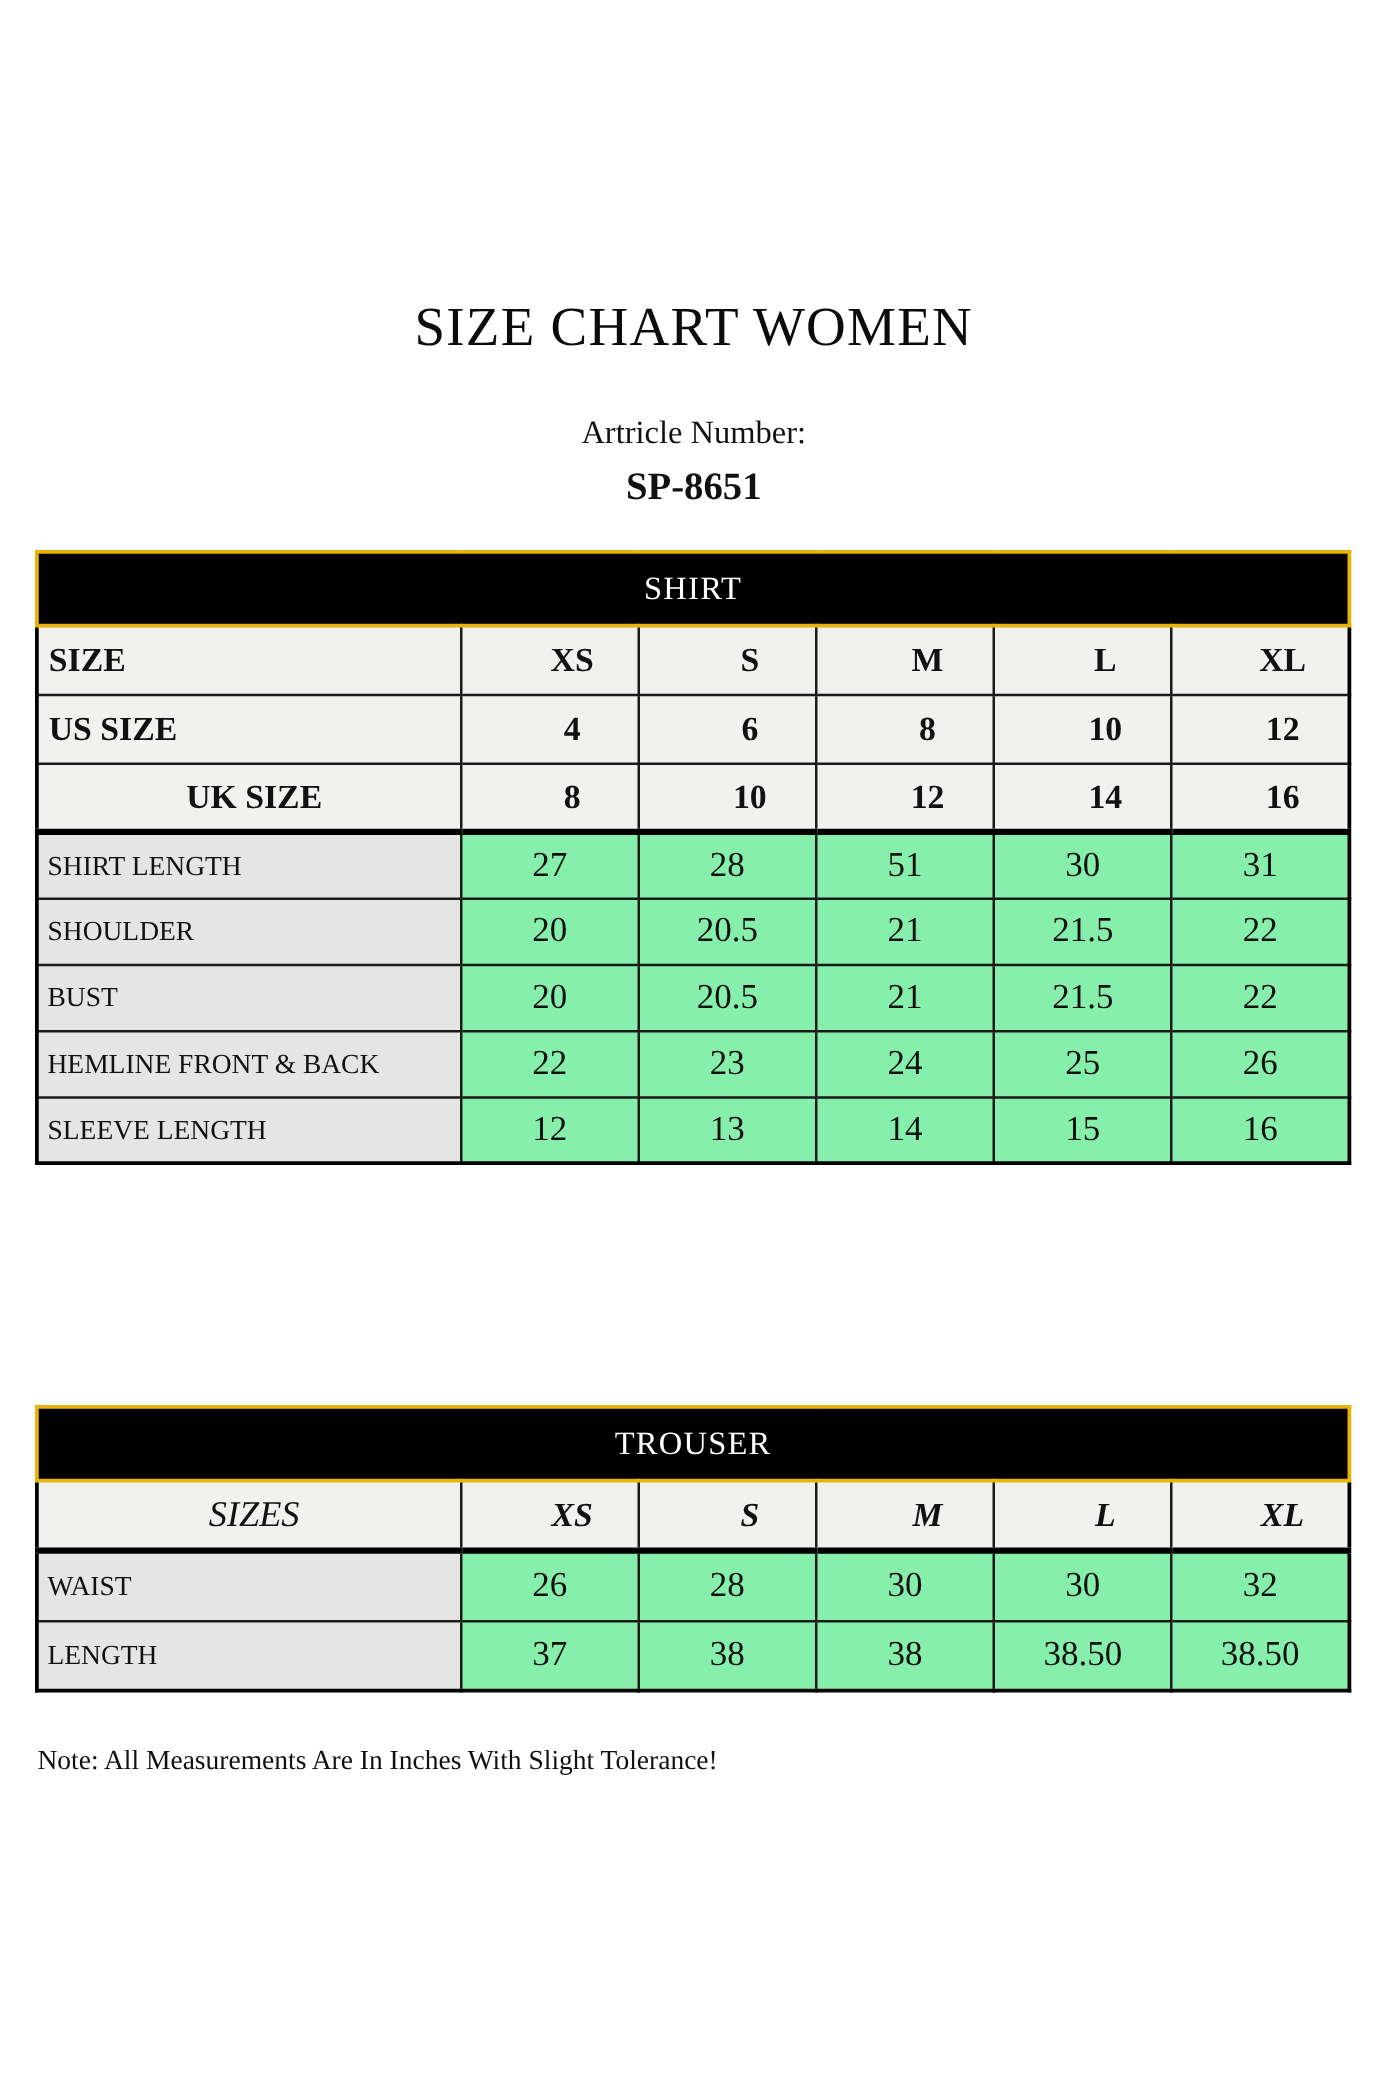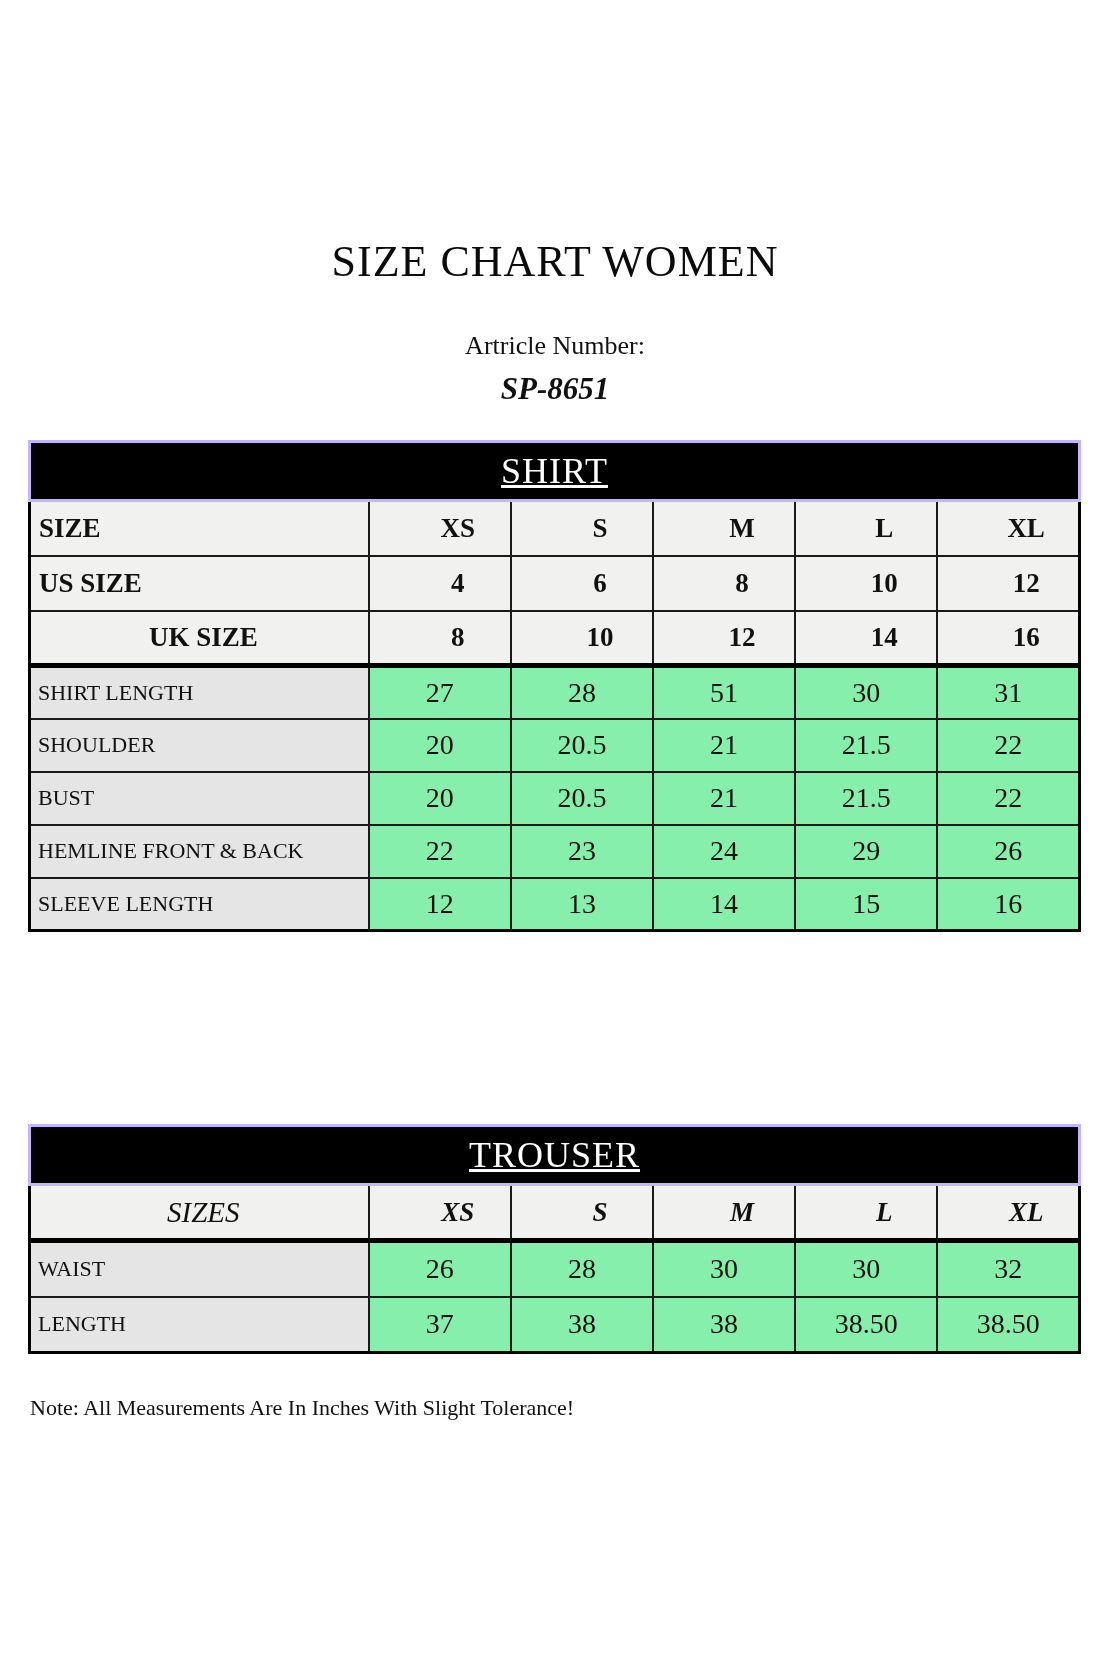--- a/index.html
+++ b/index.html
@@ -25,43 +25,41 @@
     margin-top: 42px;
     font-size: 26px;
     line-height: 32px;
   }
   .article-number {
     text-align: center;
     margin-top: 8px;
     font-size: 31px;
     line-height: 38px;
     font-weight: bold;
-    font-style: italic;
   }
 
   table.size-table {
     border-collapse: collapse;
     width: 1053px;
     margin-left: 28px;
     border: 3px solid #000000;
     table-layout: fixed;
   }
   table.size-table.first { margin-top: 32px; }
   table.size-table.second { margin-top: 192px; }
 
   .table-title-cell {
     background: #000000;
     color: #ffffff;
     font-weight: normal;
-    font-size: 36px;
+    font-size: 26px;
     height: 59px;
     text-align: center;
     letter-spacing: 1px;
-    border: 3px solid #c4b5fd;
-    text-decoration: underline;
+    border: 3px solid #eab308;
   }
 
   td { border: 2px solid #1a1a1a; vertical-align: middle; }
 
   
   .size-row td { background: #f1f1ef; height: 55px; }
   .size-row .row-label {
     font-weight: bold;
     font-size: 27px;
     padding-left: 8px;
@@ -179,21 +177,21 @@
           <td class="value-cell">20.5</td>
           <td class="value-cell">21</td>
           <td class="value-cell">21.5</td>
           <td class="value-cell">22</td>
         </tr>
         <tr class="measure-row">
           <td class="row-label">HEMLINE FRONT &amp; BACK</td>
           <td class="value-cell">22</td>
           <td class="value-cell">23</td>
           <td class="value-cell">24</td>
-          <td class="value-cell">29</td>
+          <td class="value-cell">25</td>
           <td class="value-cell">26</td>
         </tr>
         <tr class="measure-row">
           <td class="row-label">SLEEVE LENGTH</td>
           <td class="value-cell">12</td>
           <td class="value-cell">13</td>
           <td class="value-cell">14</td>
           <td class="value-cell">15</td>
           <td class="value-cell">16</td>
         </tr>

